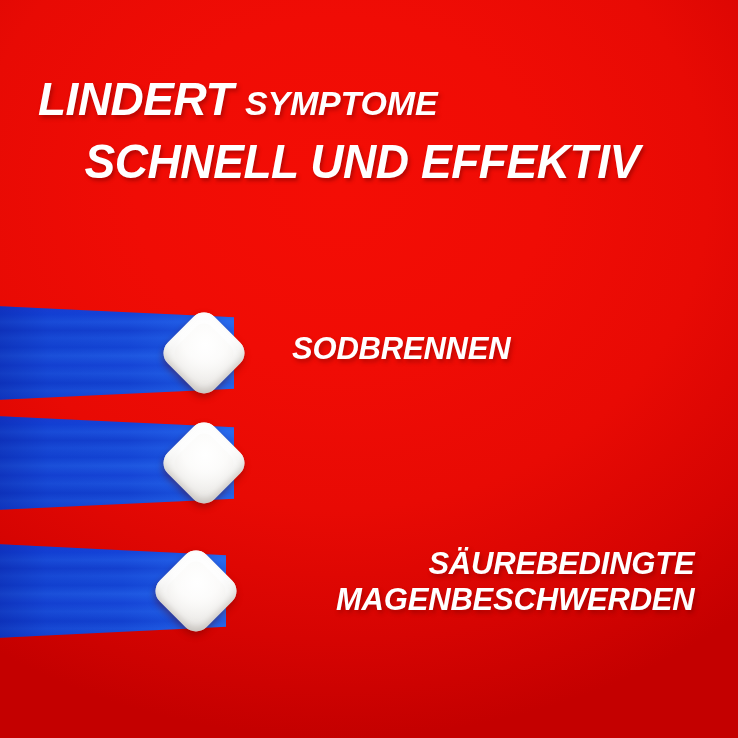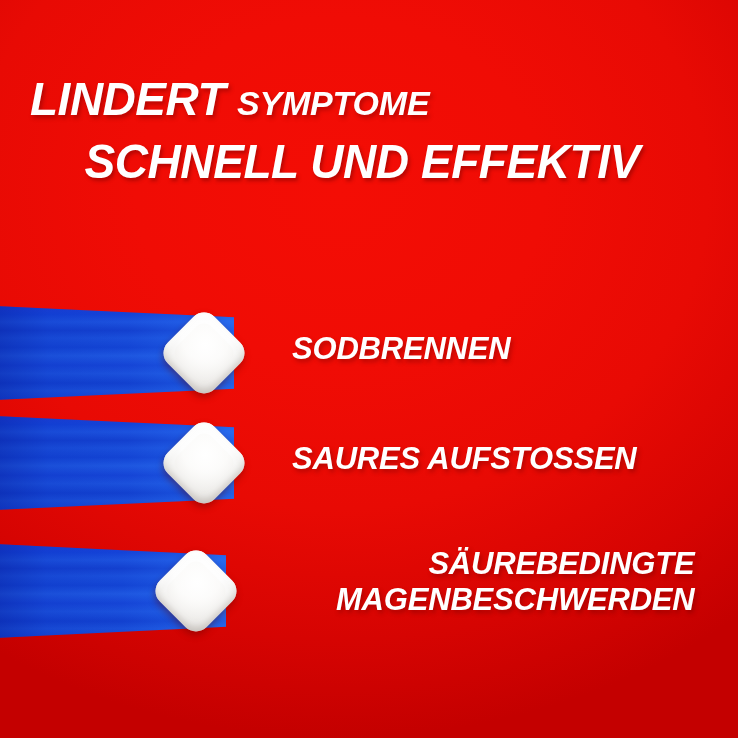--- a/index.html
+++ b/index.html
@@ -41,21 +41,21 @@
     white-space: nowrap;
     color: #ffffff;
     font-weight: 700;
     font-style: italic;
     font-stretch: condensed;
     letter-spacing: -0.5px;
     text-shadow: 2px 3px 4px rgba(110,0,0,0.45);
     line-height: 1;
   }
   .hl-line-1 {
-    padding-left: 30px;
+    padding-left: 38px;
     font-size: 0;
   }
   .hl-line-2 {
     padding-left: 88px;
     margin-top: 16px;
     font-size: 48px;
     transform: scaleX(0.96);
     transform-origin: left center;
   }
   .hl-big {
@@ -196,21 +196,20 @@
 
     <div class="row row-1">
       <div class="ribbon"></div>
       <div class="tablet"></div>
       <div class="label">SODBRENNEN</div>
     </div>
 
     <div class="row row-2">
       <div class="ribbon"></div>
       <div class="tablet"></div>
-      <div class="label">SAURES AUFSTOSSEN</div>
     </div>
 
     <div class="row row-3">
       <div class="ribbon"></div>
       <div class="tablet"></div>
       <div class="label">SÄUREBEDINGTE
 MAGENBESCHWERDEN</div>
     </div>
 
   </div>

